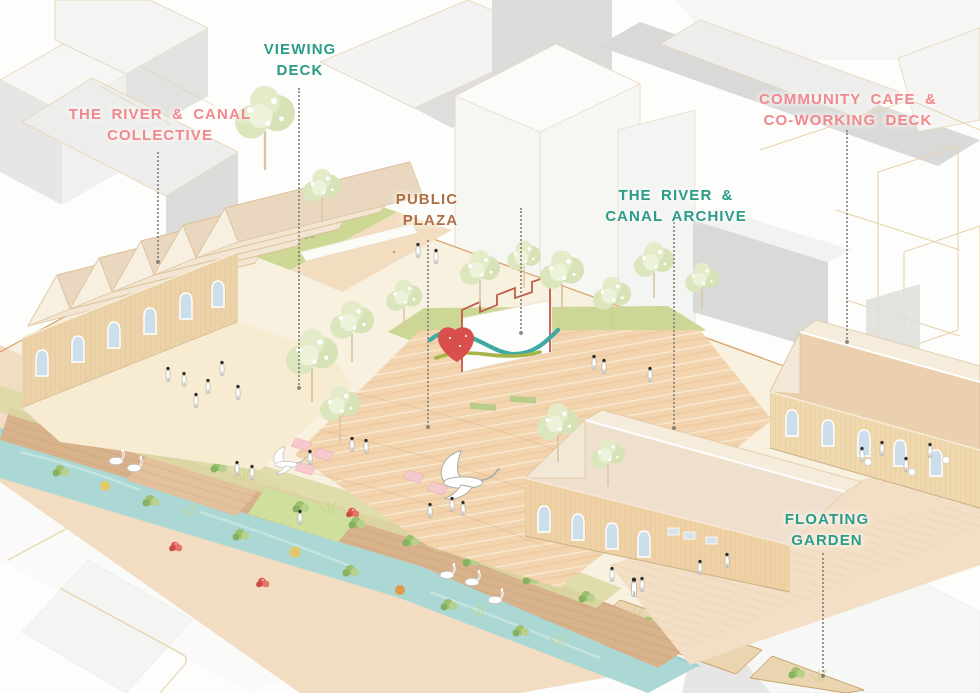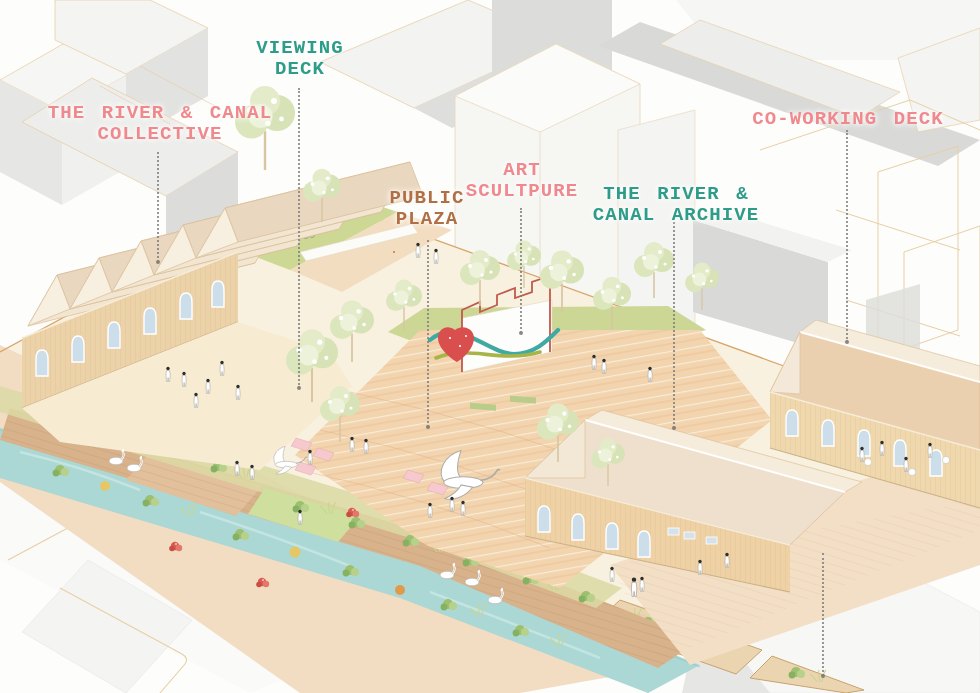--- a/index.html
+++ b/index.html
@@ -4,28 +4,28 @@
 <style>
   html,body{margin:0;padding:0;background:#ffffff;}
   #canvas{
     position:relative;width:980px;height:693px;overflow:hidden;
     background:#fdfdfb;
     font-family:"Liberation Sans","DejaVu Sans",sans-serif;
   }
   #scene{position:absolute;left:0;top:0;}
   .label{
     position:absolute;transform:translateX(-50%);
-    text-align:center;font-size:19px;font-weight:700;
+    text-align:center;font-size:15px;font-weight:700;
     letter-spacing:1.1px;word-spacing:4px;line-height:21px;
     text-shadow:0 0 5px #ffffff,0 0 8px #ffffff;
-    white-space:nowrap;z-index:30;font-family:Liberation Mono, monospace;
+    white-space:nowrap;z-index:30;
   }
   .teal{color:#2d9c88;}
   .coral{color:#f0898e;}
-  .brown{color:#b06f44;}
+  .brown{color:#b06f44;text-align:right;}
   .leader{
     position:absolute;width:0;border-left:2px dotted #7e7e7a;opacity:.8;z-index:20;
   }
   .leader::after{
     content:'';position:absolute;left:-3px;bottom:-2px;width:4px;height:4px;
     background:#6d6d68;border-radius:50%;
   }
 </style>
 </head>
 <body>
@@ -426,26 +426,26 @@
   <span>COLLECTIVE</span>
 </div>
 <div class="label teal" style="left:300px;top:38px">
   <span>VIEWING</span><br>
   <span>DECK</span>
 </div>
 <div class="label brown" style="left:427px;top:188px">
   <span>PUBLIC</span><br>
   <span>PLAZA</span>
 </div>
-<div class="label coral" style="left:522px;top:160px">
-  <span>ART</span><br>
-  <span>SCULTPURE</span>
-</div>
 <div class="label teal" style="left:676px;top:184px">
   <span>THE RIVER &amp;</span><br>
   <span>CANAL ARCHIVE</span>
 </div>
 <div class="label coral" style="left:848px;top:88px">
-  <br>
+  <span>COMMUNITY CAFE &amp;</span><br>
   <span>CO-WORKING DECK</span>
 </div>
+<div class="label teal" style="left:827px;top:508px">
+  <span>FLOATING</span><br>
+  <span>GARDEN</span>
+</div>
 
 </div>
 
 </body></html>

